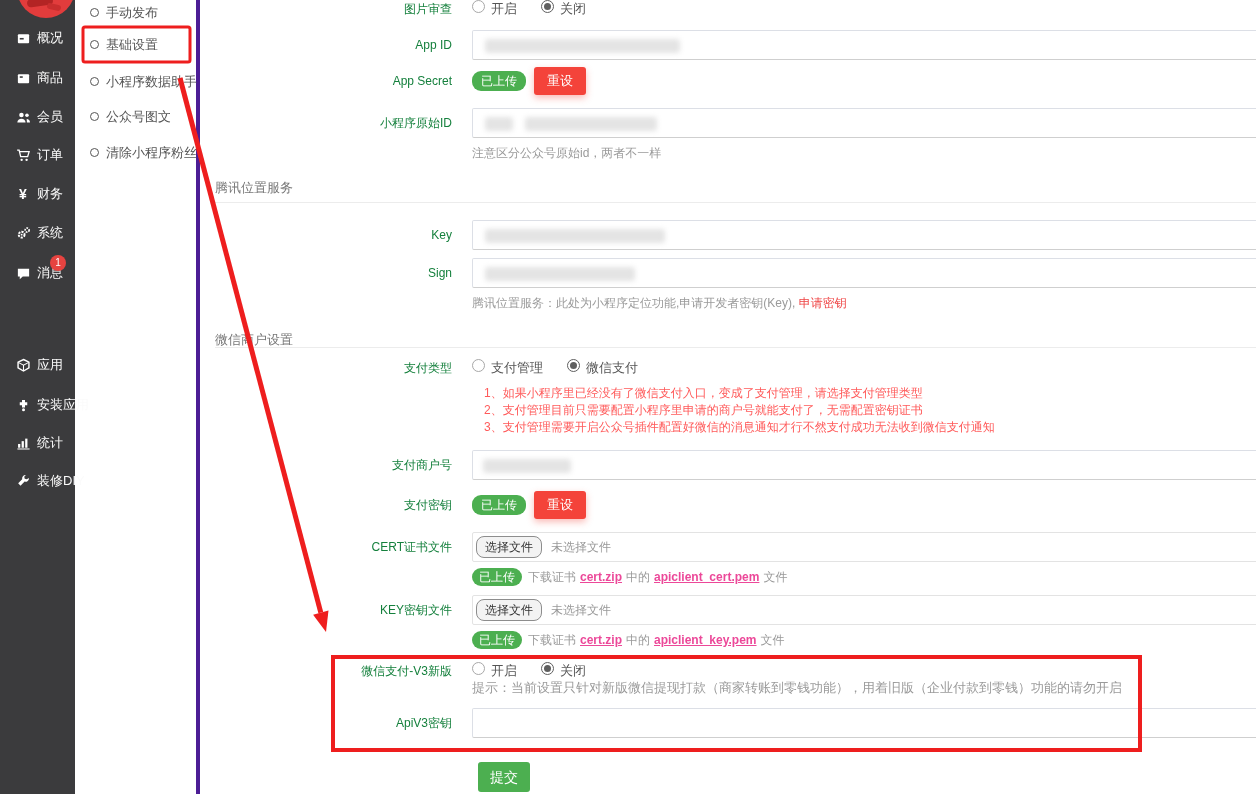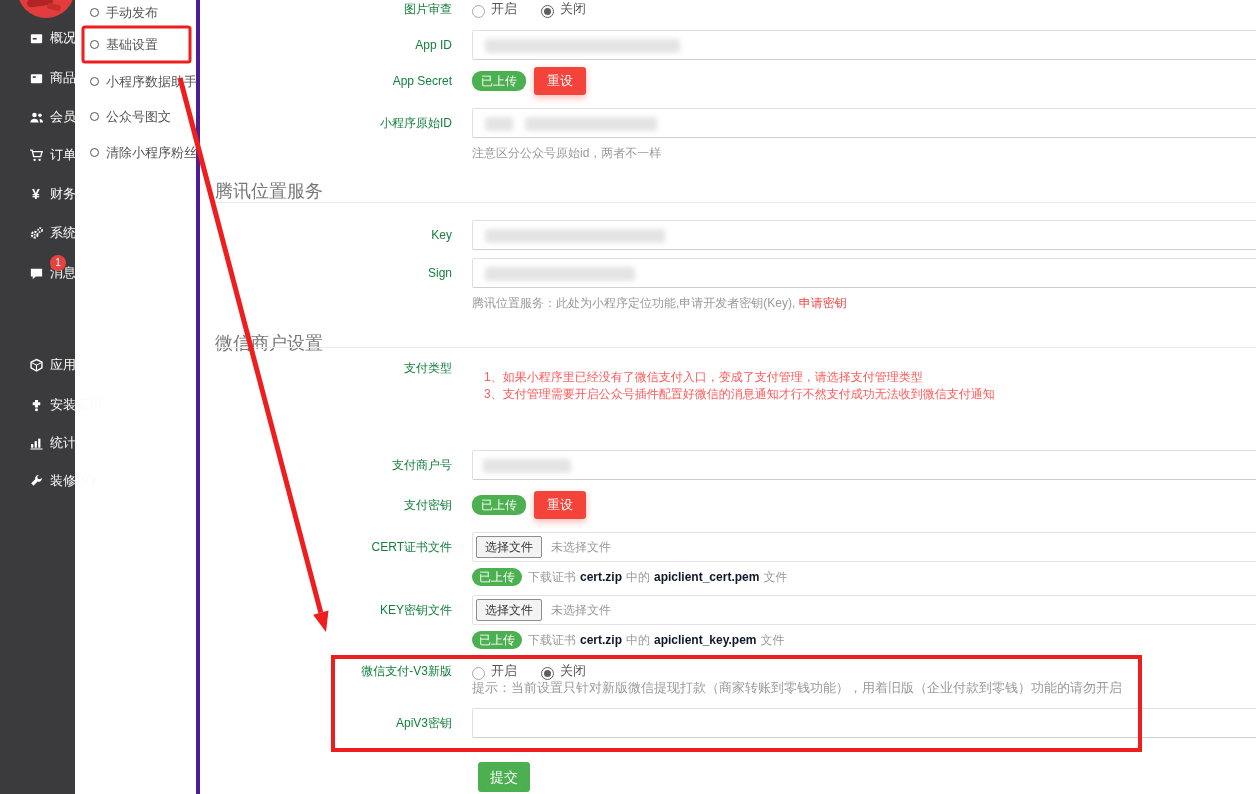--- a/index.html
+++ b/index.html
@@ -8,21 +8,21 @@
     background:#fff;font-family:"Liberation Sans","DejaVu Sans",sans-serif;
     -webkit-font-smoothing:antialiased;
   }
   
   .sidebar{position:absolute;left:0;top:0;width:75px;height:794px;background:#3b3b3d;z-index:5;}
   .logo{position:absolute;left:17px;top:-40px;width:58px;height:58px;border-radius:50%;
     background:#e23c3c;overflow:hidden;}
   .logo .mark1{position:absolute;left:10px;top:38px;width:26px;height:8px;background:#b32424;border-radius:4px;transform:rotate(-8deg);}
   .logo .mark2{position:absolute;left:30px;top:44px;width:14px;height:6px;background:#c92e2e;border-radius:3px;transform:rotate(12deg);}
   .sb-item{position:absolute;left:0;width:75px;height:18px;display:flex;align-items:center;
-    padding-left:28px;box-sizing:border-box;color:#fbfbfb;font-size:13px;cursor:pointer;white-space:nowrap;}
+    padding-left:15px;box-sizing:border-box;color:#fbfbfb;font-size:13px;cursor:pointer;white-space:nowrap;}
   .sb-ico{width:16px;height:16px;margin-right:6px;display:inline-flex;align-items:center;justify-content:center;flex:0 0 16px;}
   .sb-ico svg{width:15px;height:15px;}
   .yen{font-size:14px;font-weight:bold;color:#fff;}
   .sb-badge{position:absolute;left:50px;top:-9px;width:16px;height:16px;border-radius:50%;
     background:#e64340;color:#fff;font-size:10px;line-height:16px;text-align:center;}
   
   .submenu{position:absolute;left:75px;top:0;width:121px;height:794px;background:#fff;
     border-right:4px solid #4c1d95;z-index:4;}
   .sm-item{position:absolute;left:0;width:121px;height:17px;display:flex;align-items:center;
     padding-left:15px;box-sizing:border-box;color:#555;font-size:13px;cursor:pointer;white-space:nowrap;}
@@ -37,39 +37,39 @@
   .input{position:relative;width:792px;height:30px;box-sizing:border-box;
     border:1px solid #dcdfe6;border-bottom-color:#cfcfcf;border-radius:2px;background:#fff;}
   .blob{position:absolute;top:8px;height:14px;background:#e4e4e4;border-radius:3px;filter:blur(2.5px);}
   .hint{font-size:12px;color:#9a9a9a;margin-top:7px;}
   .link{color:#ef4444;text-decoration:none;cursor:pointer;}
   .radio-line{display:flex;align-items:center;height:16px;font-size:13px;color:#555;}
   .rb{position:relative;width:13px;height:13px;border:1px solid #a8a8a8;border-radius:50%;
     box-sizing:border-box;margin-right:6px;background:#fff;flex:0 0 13px;cursor:pointer;}
   .rb.on{border-color:#5f5f5f;}
   .rb.on::after{content:"";position:absolute;left:2px;top:2px;right:2px;bottom:2px;background:#5f5f5f;border-radius:50%;}
-  .ropt{display:flex;align-items:flex-end;margin-right:24px;cursor:pointer;font-family:Liberation Serif, serif;}
+  .ropt{display:flex;align-items:flex-start;margin-right:24px;cursor:pointer;font-family:Liberation Serif, serif;}
   .badge-green{display:inline-block;background:#4caf50;color:#fff;font-size:12px;
     padding:3px 9px;border-radius:9px;line-height:14px;}
   .badge-green.sm{padding:2px 7px;font-size:12px;}
   .btn-red{display:inline-block;background:#f4433a;color:#fff;font-size:13px;padding:7px 13px;
     border-radius:3px;margin-left:8px;line-height:14px;border:none;cursor:pointer;
     box-shadow:0 3px 7px rgba(240,60,50,.35);}
   .btnrow{display:flex;align-items:center;height:30px;}
-  .section-title{position:absolute;left:19px;font-size:18px;color:#777;}
+  .section-title{position:absolute;left:19px;font-size:13px;color:#777;}
   .divider{position:absolute;left:19px;width:1100px;height:1px;background:#ececec;}
   .notes{margin-top:9px;padding-left:12px;font-size:12px;color:#ff5a5a;line-height:17px;}
   .notes div{margin-bottom:0;}
   .filebox{width:792px;height:30px;box-sizing:border-box;border:1px solid #e3e3e3;border-radius:2px;
     display:flex;align-items:center;padding-left:3px;background:#fff;}
-  .file-btn{border:1px solid #8d8d8d;background:#f3f3f3;border-radius:2px;font-size:12px;
+  .file-btn{border:1px solid #8d8d8d;background:#f3f3f3;border-radius:8px;font-size:12px;
     color:#333;padding:3px 8px;cursor:pointer;line-height:14px;}
   .file-none{margin-left:9px;color:#999;font-size:12px;}
   .upline{margin-top:6px;display:flex;align-items:center;font-size:12px;color:#9a9a9a;}
-  .upline .fname{color:#0f172a;font-weight:bold;margin:0 4px;}
+  .upline .fname{color:#ec4899;font-weight:bold;margin:0 4px;text-decoration:underline;}
   .upline .seg{margin-left:6px;}
   .v3hint{font-size:13px;color:#9a9a9a;}
   .btn-submit{background:#4caf50;color:#fff;font-size:14px;padding:7px 12px;border-radius:3px;
     border:none;cursor:pointer;line-height:16px;margin-left:6px;}
   
   .overlay{position:absolute;left:0;top:0;width:1256px;height:794px;z-index:100;pointer-events:none;}
 </style>
 </head>
 <body>
 
@@ -277,22 +277,33 @@
       </div>
     </div>
   </div>
 
   <div class="section-title" style="top:331px">微信商户设置</div>
   <div class="divider" style="top:347px"></div>
 
   <div class="row" style="top:360px">
     <div class="lbl">支付类型</div>
     <div class="ctl">
+      <div class="radio-line">
+        <span class="ropt">
+          <span class="rb"></span>
+          <span>支付管理</span>
+        </span>
+        <span class="ropt">
+          <span class="rb on"></span>
+          <span>微信支付</span>
+        </span>
+      </div>
       <div class="notes">
         <div>1、如果小程序里已经没有了微信支付入口，变成了支付管理，请选择支付管理类型</div>
+        <div>2、支付管理目前只需要配置小程序里申请的商户号就能支付了，无需配置密钥证书</div>
         <div>3、支付管理需要开启公众号插件配置好微信的消息通知才行不然支付成功无法收到微信支付通知</div>
       </div>
     </div>
   </div>
 
   <div class="row" style="top:450px">
     <div class="lbl mid">支付商户号</div>
     <div class="ctl input">
       <div class="blob" style="left:10px;width:88px"></div>
     </div>

